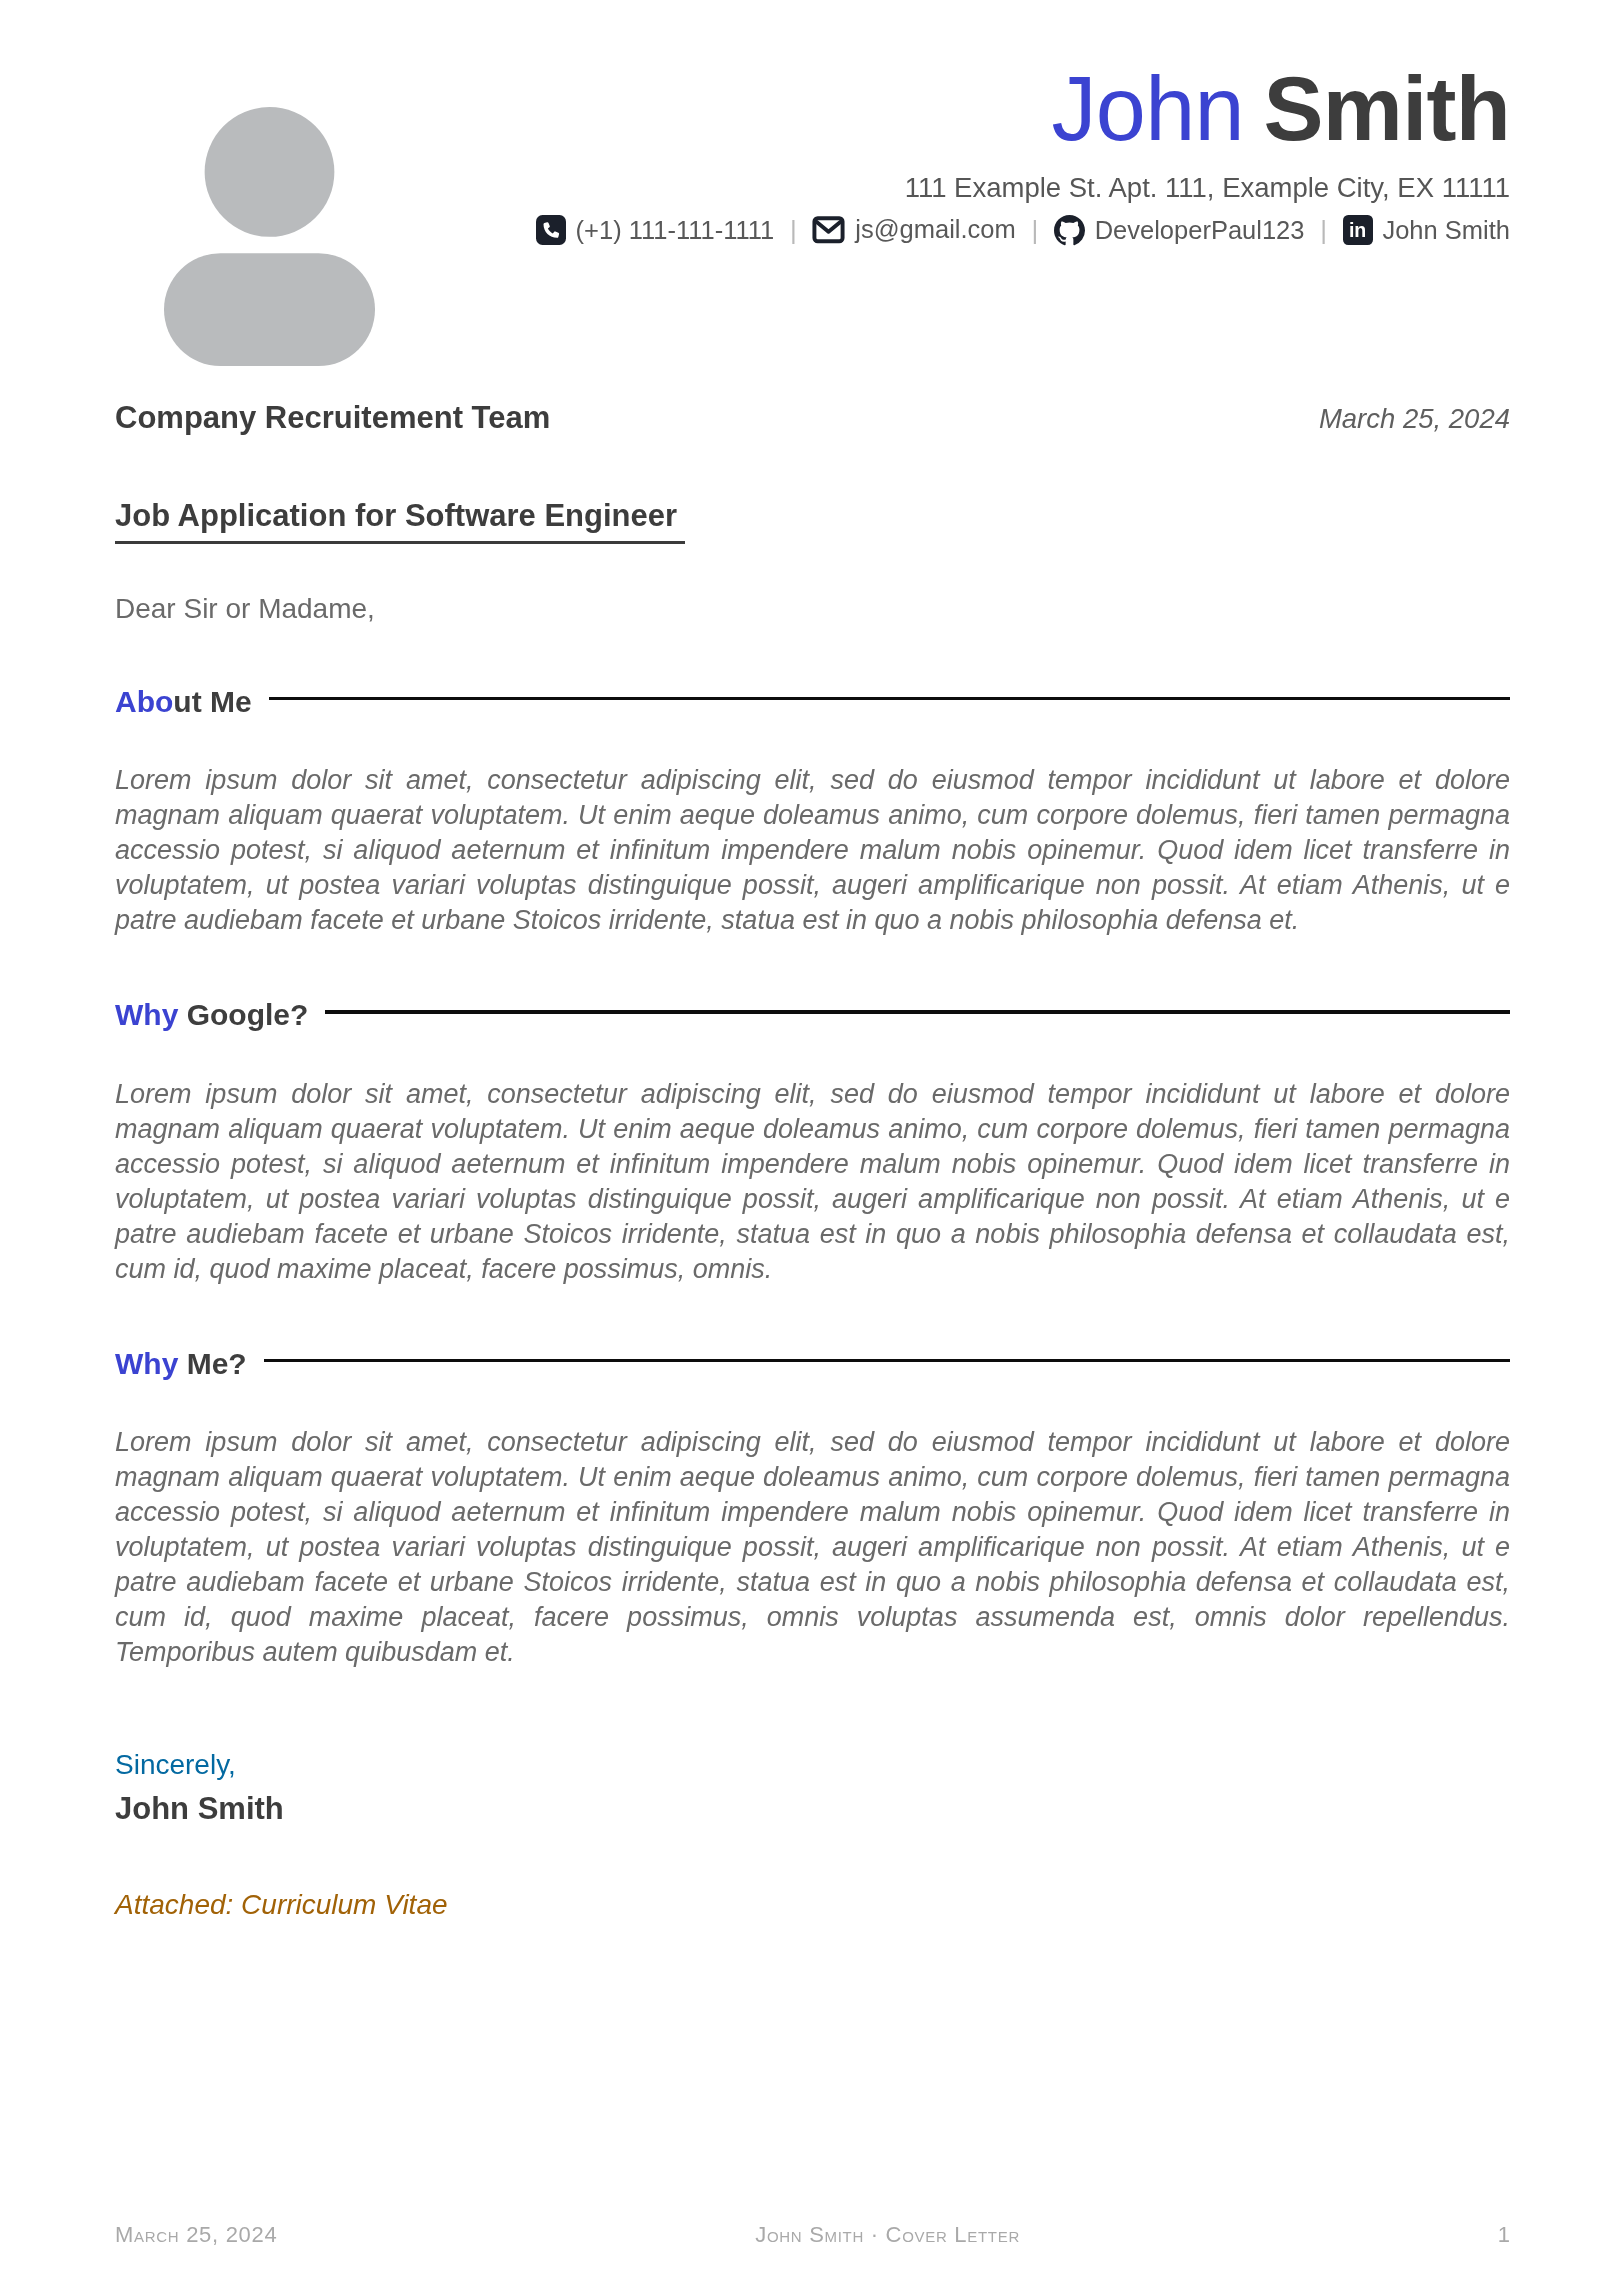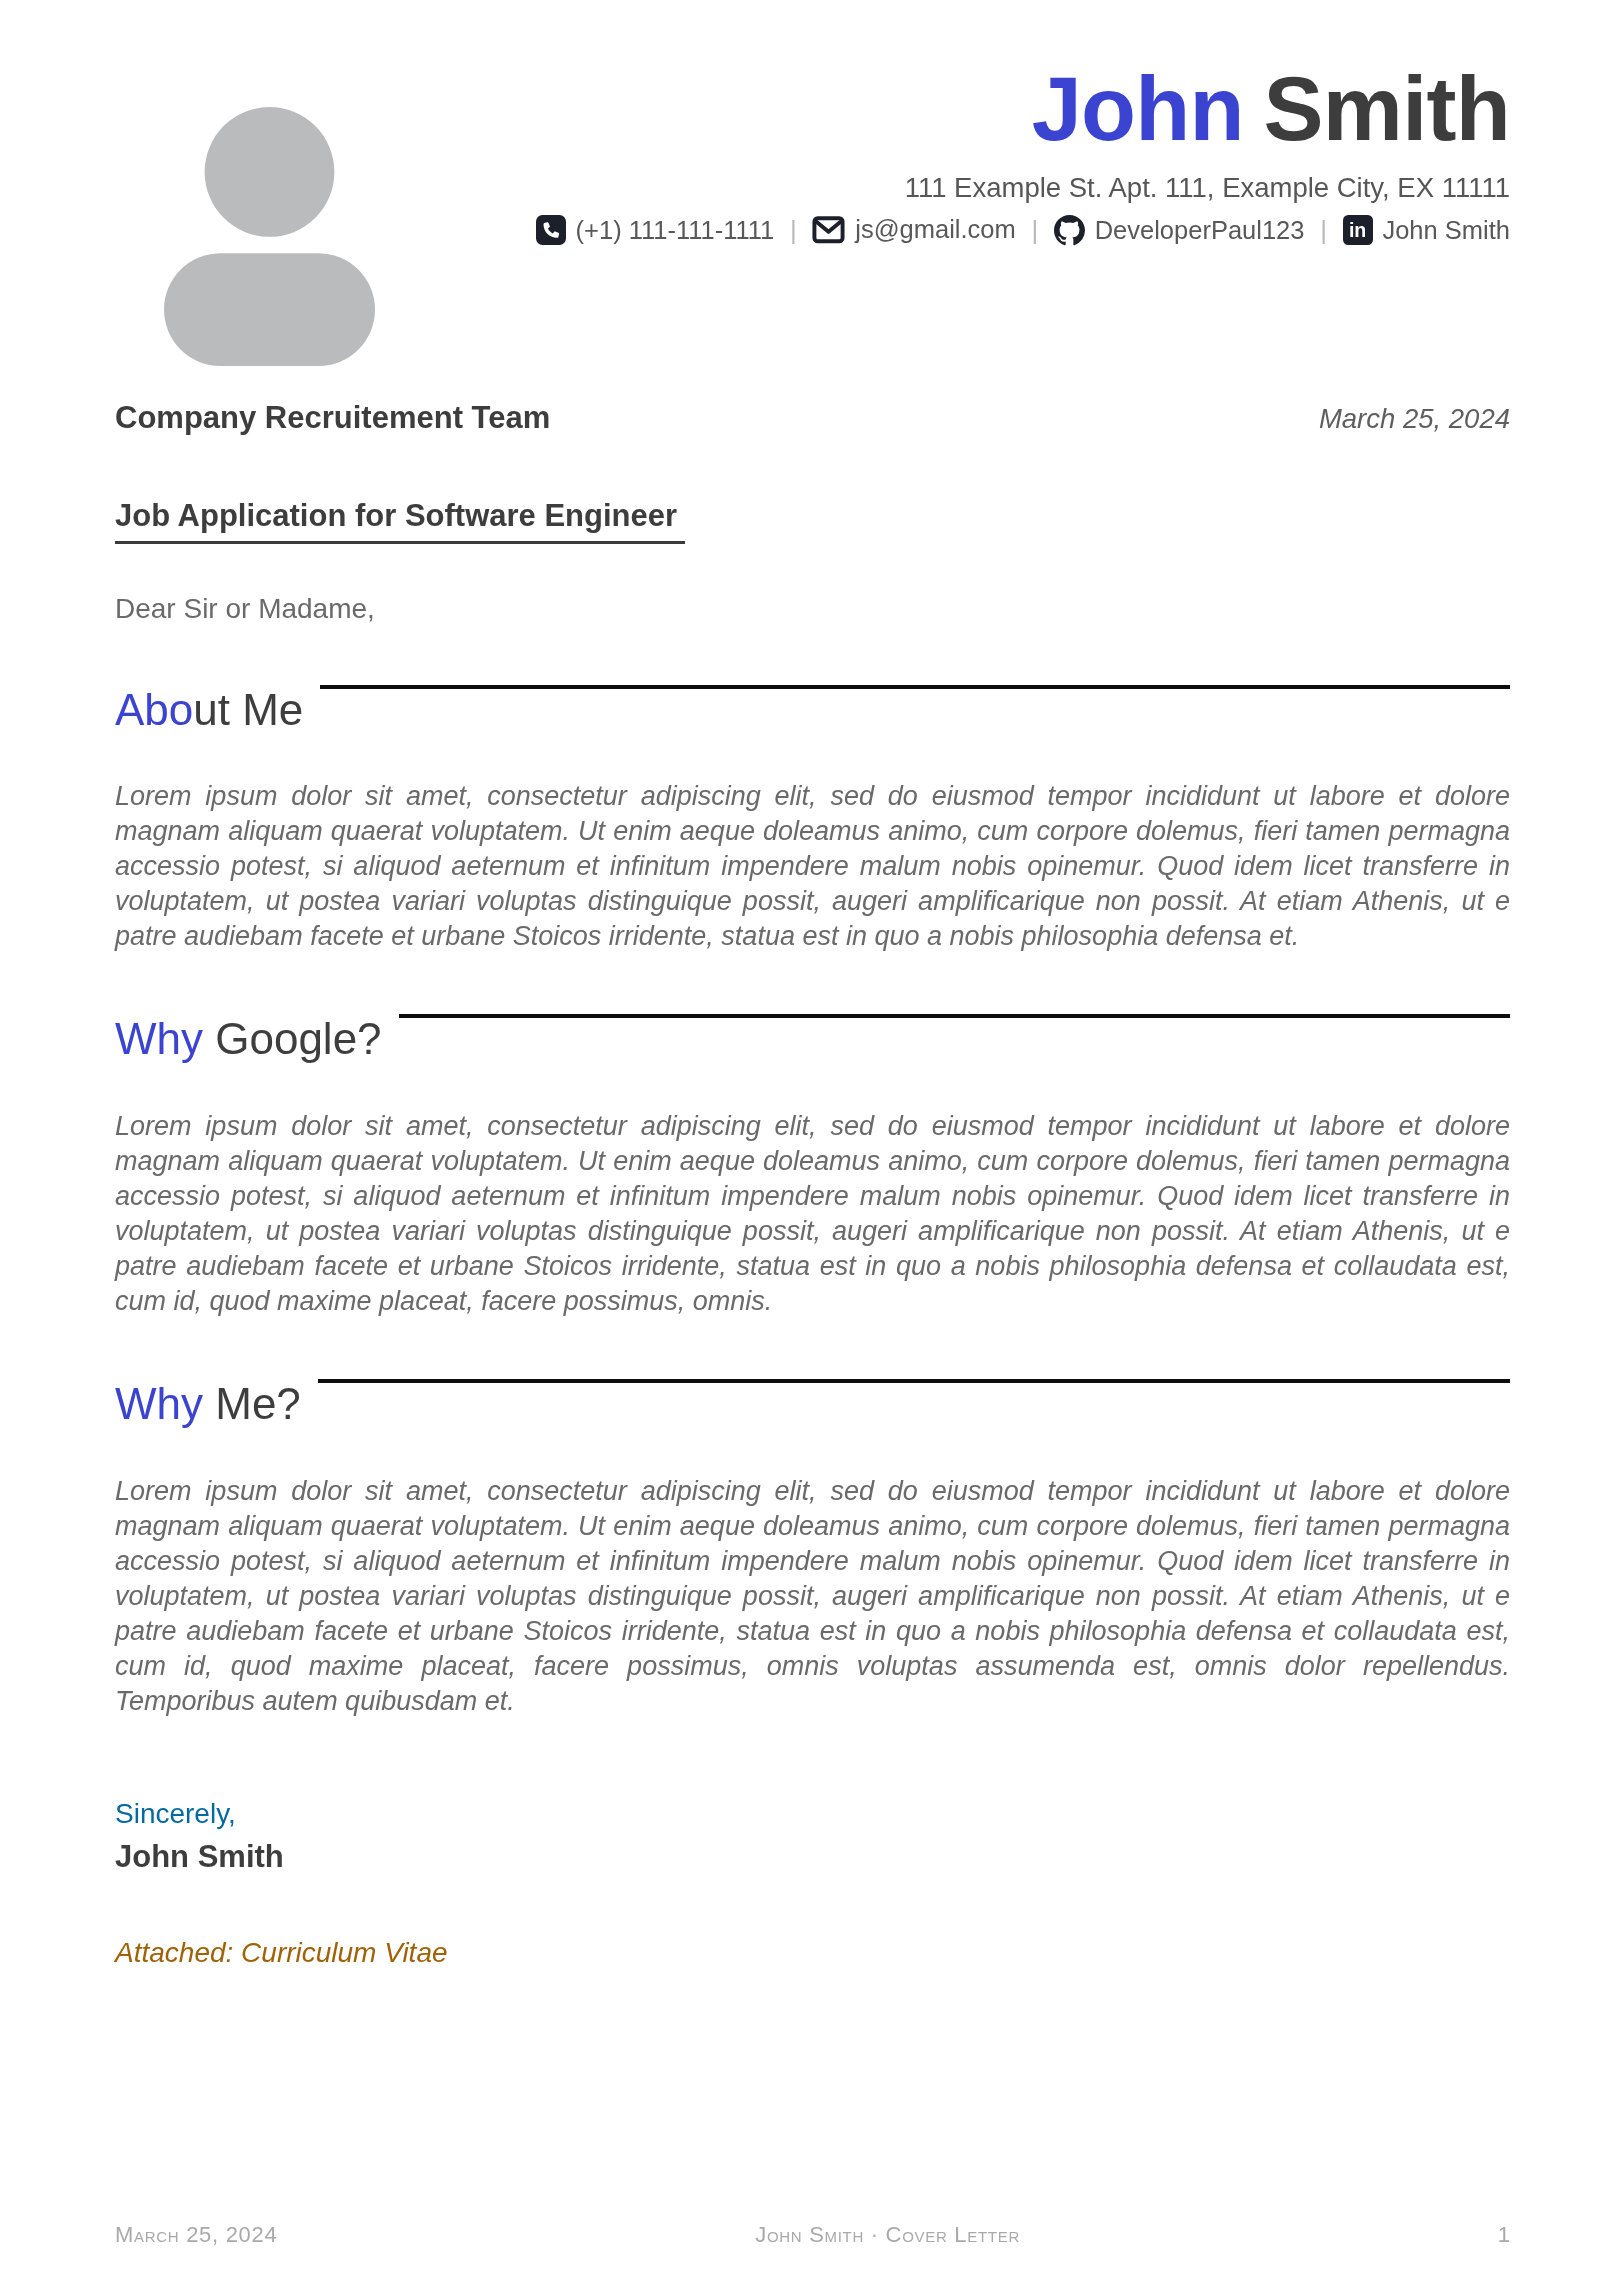--- a/index.html
+++ b/index.html
@@ -9,21 +9,21 @@
     background:#ffffff;
     font-family:"Liberation Sans", sans-serif;
     overflow:hidden;
   }
   .content{position:relative;padding:0 113px 0 115px;}
 
   
   .avatar{position:absolute;left:164px;top:107px;width:211px;height:259px;}
   .header-info{padding-top:60px;text-align:right;}
   .name{font-size:90px;line-height:98px;letter-spacing:-0.7px;white-space:nowrap;}
-  .name .first{color:var(--accent);font-weight:700;}
+  .name .first{color:var(--accent);font-weight:400;}
   .name .last{color:#3d3d3d;font-weight:700;margin-left:19.6px;}
   .tagline{margin-top:29px;font-variant:small-caps;font-weight:600;font-size:27px;color:var(--accent);letter-spacing:0.7px;}
   .tagline .sep{margin:0 10.5px;}
   .addr{margin-top:14.4px;font-size:27.5px;color:#565656;}
   .contact-row{margin-top:11px;display:flex;justify-content:flex-end;align-items:flex-start;font-size:25.5px;color:#585858;}
   .contact-item{display:inline-flex;align-items:center;gap:9.8px;}
   .contact-pipe{color:#b9b9b9;font-weight:300;margin:0 15.7px;font-size:26px;}
   .icon-box{display:inline-flex;align-items:center;justify-content:center;}
   .li-badge{width:30px;height:30px;border-radius:5.2px;background:var(--icon);color:#ffffff;
             display:inline-flex;align-items:center;justify-content:center;
@@ -36,21 +36,21 @@
   .company-block{margin-top:39px;font-variant:small-caps;font-size:27px;color:#5a5a5a;line-height:41px;}
 
   
   .subject{margin-top:62px;}
   .subject span{display:inline-block;font-size:31px;font-weight:700;color:#3d3d3d;
                 border-bottom:3.3px solid #3b3b3b;padding:0 7.9px 6.5px 0;}
   .salutation{margin-top:49px;font-size:28px;color:#6a6a6a;}
 
   
   .section{margin-top:60px;}
-  .section-heading{display:flex;align-items:flex-start;font-size:44px;font-weight:400;color:#3e3e3e;line-height:1.15;}
+  .section-heading{display:flex;align-items:center;font-size:30px;font-weight:700;color:#3e3e3e;line-height:1.15;}
   .section-heading .accent{color:var(--accent);}
   .section-heading .rest{white-space:pre;}
   .section-rule{flex:1;height:3.9px;background:#0d0d0d;margin-left:17px;margin-bottom:7.2px;}
   .section-body{margin-top:44px;font-size:27px;line-height:35px;color:#6a6a6a;text-align:justify;font-style:italic;}
 
   
   .closing{margin-top:79px;font-size:28px;color:#0369a1;}
   .signature{margin-top:9.2px;font-size:31px;font-weight:700;color:#3d3d3d;}
   .enclosure{margin-top:62px;font-size:28px;font-style:italic;color:#a16207;}
 

